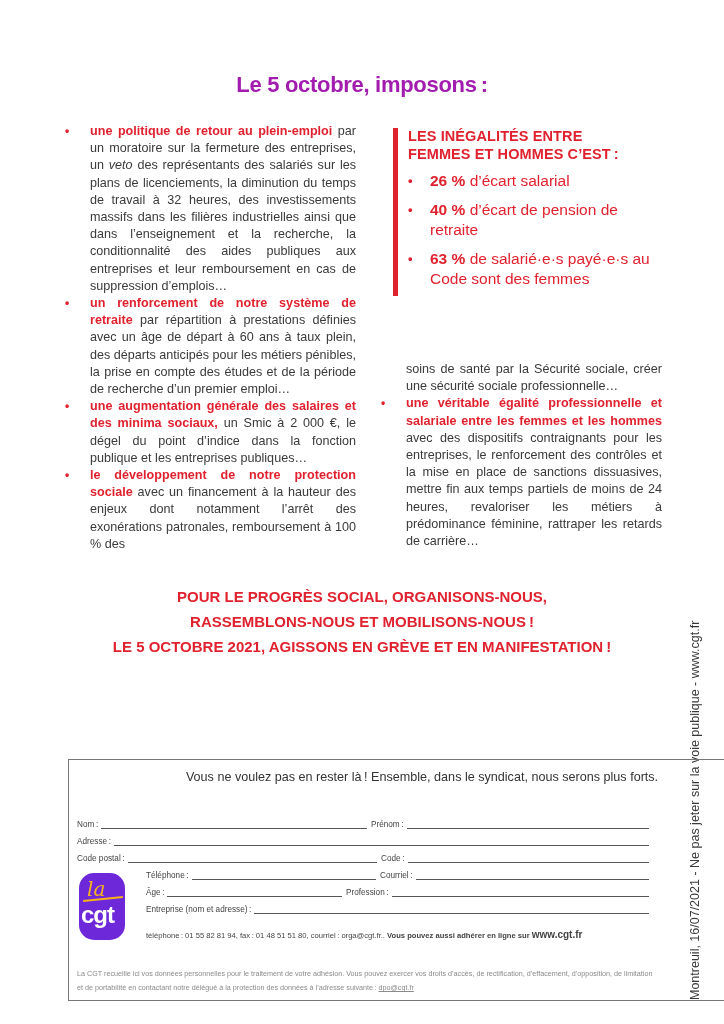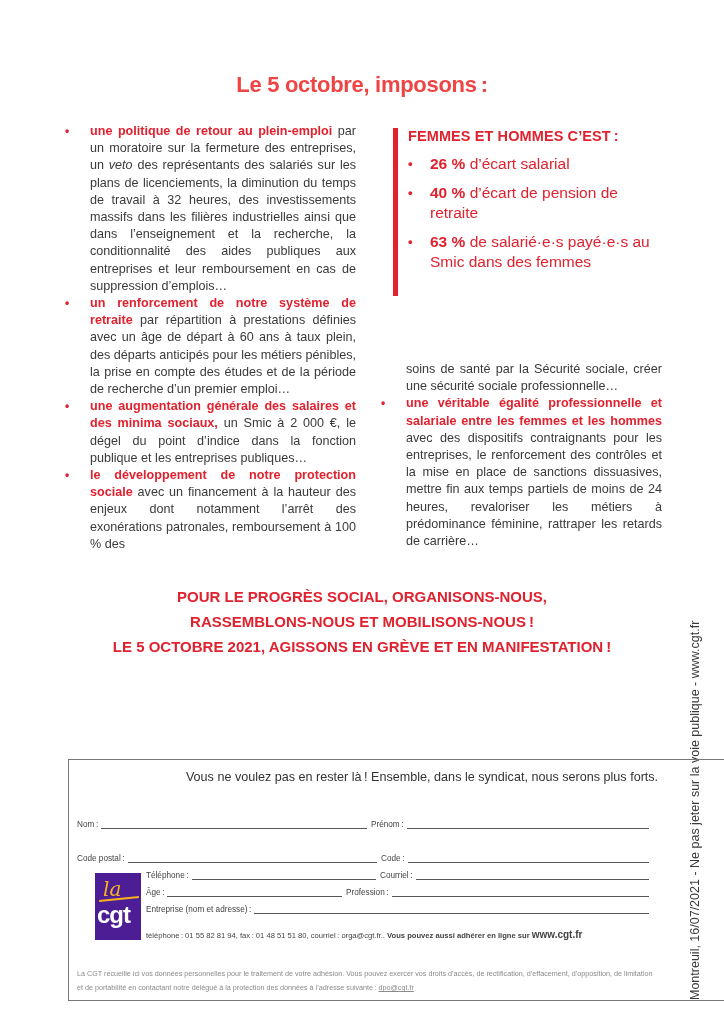--- a/index.html
+++ b/index.html
@@ -2,21 +2,21 @@
 <html><head>
   <meta charset="utf-8">
   <style>
     * { box-sizing: border-box; margin: 0; padding: 0; }
     html, body { width: 724px; height: 1024px; background: #ffffff; overflow: hidden; }
     body { position: relative; font-family: "Liberation Sans", sans-serif; color: #3a3a3a; }
 
     .page-title {
       position: absolute; top: 72px; left: 0; width: 724px; text-align: center;
       font-family: "Liberation Sans", sans-serif; font-weight: bold; font-size: 22px;
-      color: #ef4444; letter-spacing: -0.3px;
+      color: #a21caf; letter-spacing: -0.3px;
     }
 
     .col { position: absolute; font-size: 12.6px; line-height: 17.2px; text-align: justify; }
     .col-left { left: 62px; top: 123px; width: 294px; }
     .col-right { left: 378px; top: 361px; width: 284px; }
 
     .bullet { position: relative; padding-left: 28px; }
     .bullet .dot {
       position: absolute; left: 3px; top: 0; color: #e0222f; font-size: 12px; font-weight: bold;
     }
@@ -54,22 +54,23 @@
       border: 1px solid #777;
     }
     .form-intro { text-align: center; font-size: 12.6px; line-height: 18px; margin-top: 8px; color: #333; }
 
     .field-row { position: absolute; display: flex; align-items: center; font-size: 8.2px; color: #444; height: 12px; }
     .field { display: flex; align-items: flex-end; }
     .field .label { white-space: nowrap; padding-right: 3px; }
     .field .line { flex: 1; border-bottom: 0.8px solid #555; height: 9px; }
 
     .logo {
-      position: absolute; left: 26px; top: 113px; width: 46px; height: 67px; background: #4c1d95;
+      position: absolute; left: 10px; top: 113px; width: 46px; height: 67px; background: #6d28d9;
       overflow: hidden;
+      border-radius: 15px;
     }
     .logo .la {
       position: absolute; left: 8px; top: 6px; color: #f7b21b; font-family: "DejaVu Serif", serif;
       font-style: italic; font-size: 20px; line-height: 20px;
     }
     .logo .la-swash {
       position: absolute; left: 4px; top: 25px; width: 40px; height: 2px; background: #f7b21b; transform: rotate(-6deg);
     }
     .logo .cgt {
       position: absolute; left: 2px; top: 29px; color: #ffffff; font-weight: bold; font-size: 24px;
@@ -101,34 +102,35 @@
     <span class="lead">une augmentation générale des salaires et des minima sociaux,</span><span> un Smic à 2 000 €, le dégel du point d’indice dans la fonction publique et les entreprises publiques…</span>
   </div>
   <div class="bullet">
     <span class="dot">•</span>
     <span class="lead">le développement de notre protection sociale</span><span> avec un financement à la hauteur des enjeux dont notamment l’arrêt des exonérations patronales, remboursement à 100 % des</span>
   </div>
 </div>
 
 <div class="ineq-box">
   <div class="ineq-title">
+    <div>LES INÉGALITÉS ENTRE</div>
     <div>FEMMES ET HOMMES C’EST :</div>
   </div>
   <div class="ineq-list">
     <div class="ineq-item">
       <span class="dot">•</span>
       <b>26 %</b><span> d’écart salarial</span>
     </div>
     <div class="ineq-item">
       <span class="dot">•</span>
       <b>40 %</b><span> d’écart de pension de retraite</span>
     </div>
     <div class="ineq-item">
       <span class="dot">•</span>
-      <b>63 %</b><span> de salarié·e·s payé·e·s au Smic dans des femmes</span>
+      <b>63 %</b><span> de salarié·e·s payé·e·s au Code sont des femmes</span>
     </div>
   </div>
 </div>
 
 <div class="col col-right">
   <div class="cont">soins de santé par la Sécurité sociale, créer une sécurité sociale professionnelle…</div>
   <div class="bullet">
     <span class="dot">•</span>
     <span class="lead">une véritable égalité professionnelle et salariale entre les femmes et les hommes</span><span> avec des dispositifs contraignants pour les entreprises, le renforcement des contrôles et la mise en place de sanctions dissuasives, mettre fin aux temps partiels de moins de 24 heures, revaloriser les métiers à prédominance féminine, rattraper les retards de carrière…</span>
   </div>
@@ -151,20 +153,26 @@
     <div class="field" style="width:290px;">
       <span class="label">Nom :</span>
         <span class="line"></span>
     </div>
     <div class="field" style="flex:1; padding-left:4px;">
       <span class="label">Prénom :</span>
         <span class="line"></span>
     </div>
   </div>
 
+  <div class="field-row" style="left:8px; top:75px; width:572px;">
+    <div class="field" style="flex:1;">
+      <span class="label">Adresse :</span>
+        <span class="line"></span>
+    </div>
+  </div>
 
   <div class="field-row" style="left:8px; top:92px; width:572px;">
     <div class="field" style="width:300px;">
       <span class="label">Code postal :</span>
         <span class="line"></span>
     </div>
     <div class="field" style="flex:1; padding-left:4px;">
       <span class="label">Code :</span>
         <span class="line"></span>
     </div>

